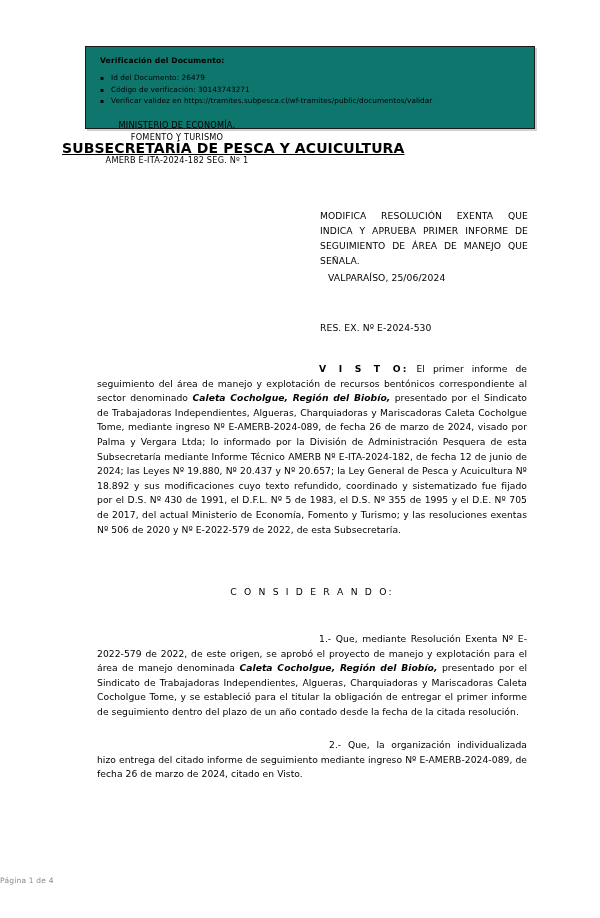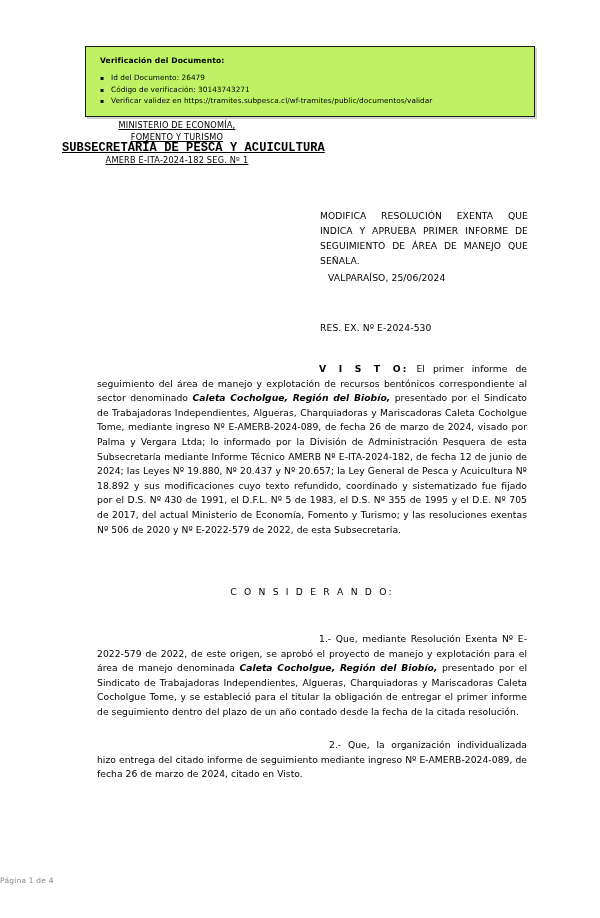--- a/index.html
+++ b/index.html
@@ -25,22 +25,22 @@
 
   
   .verif-wrap {
     position: absolute;
     left: 85px;
     top: 46px;
     width: 450px;
   }
   .verif-box {
     border: 1.5px solid #1a1a1a;
-    background: #bef264;
-    padding: 9px 12px 9px 14px;
+    background: #0f766e;
+    padding: 9px 12px 21px 14px;
     box-shadow: 2px 2px 0 0 rgba(0,0,0,0.18);
     box-sizing: border-box;
   }
   .verif-title {
     font-weight: bold;
     font-size: 7.6px;
     letter-spacing: 0.15px;
     margin-bottom: 7px;
   }
   .verif-list {
@@ -68,27 +68,26 @@
   .letterhead {
     position: absolute;
     left: 62px;
     top: 120px;
     width: 230px;
     text-align: center;
     font-size: 8.2px;
     line-height: 11.5px;
     letter-spacing: 0.2px;
   }
-  .letterhead .lh-line { white-space: nowrap; text-decoration: underline; }
+  .letterhead .lh-line { white-space: nowrap; }
   .letterhead .lh-bold {
     font-weight: bold;
     text-decoration: underline;
     letter-spacing: 0.1px;
-    font-size: 12px;
-    font-family: Liberation Mono, monospace;
+    font-size: 14px;
   }
 
   
   .title-block {
     position: absolute;
     left: 320px;
     top: 180px;
     width: 208px;
     text-align: justify;
     text-align-last: left;

